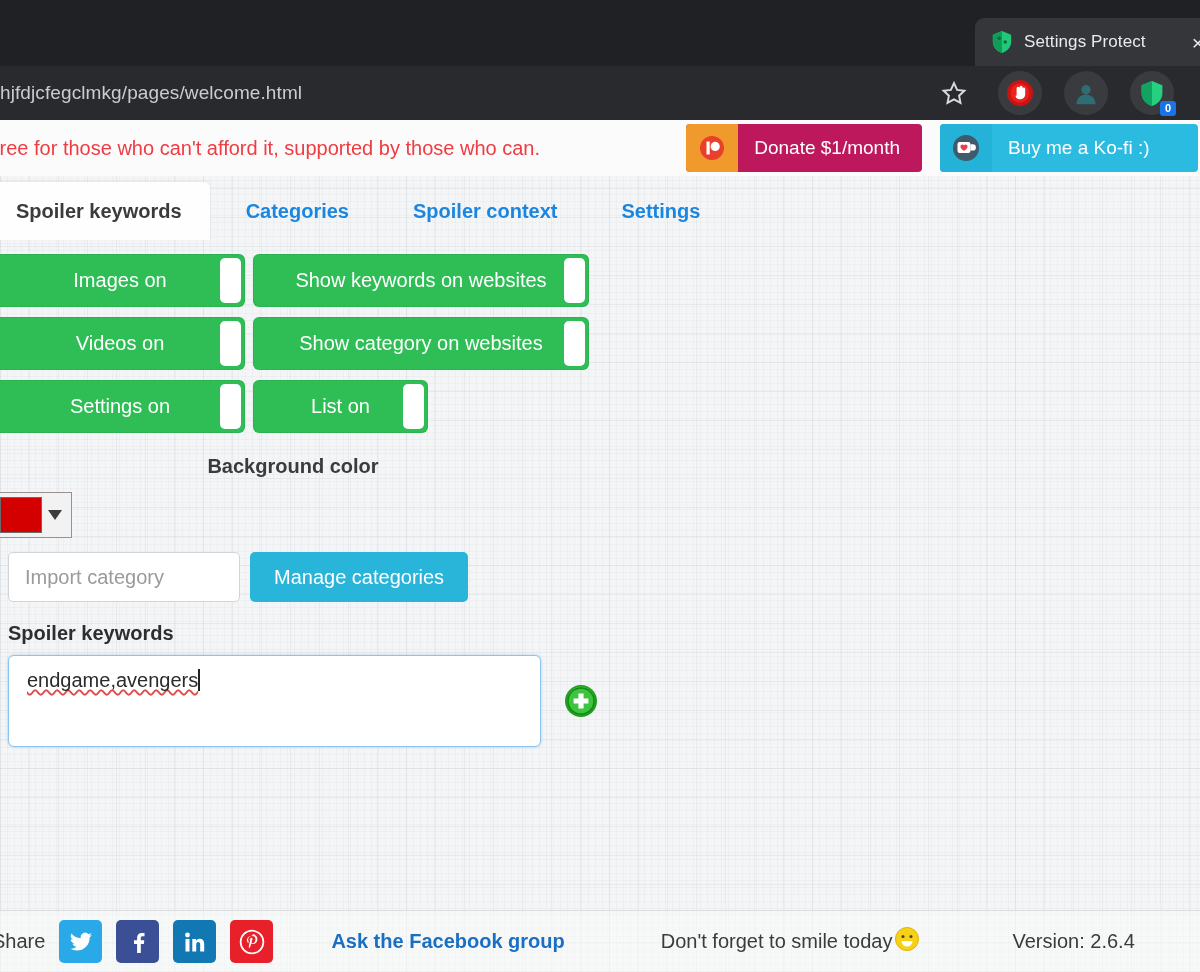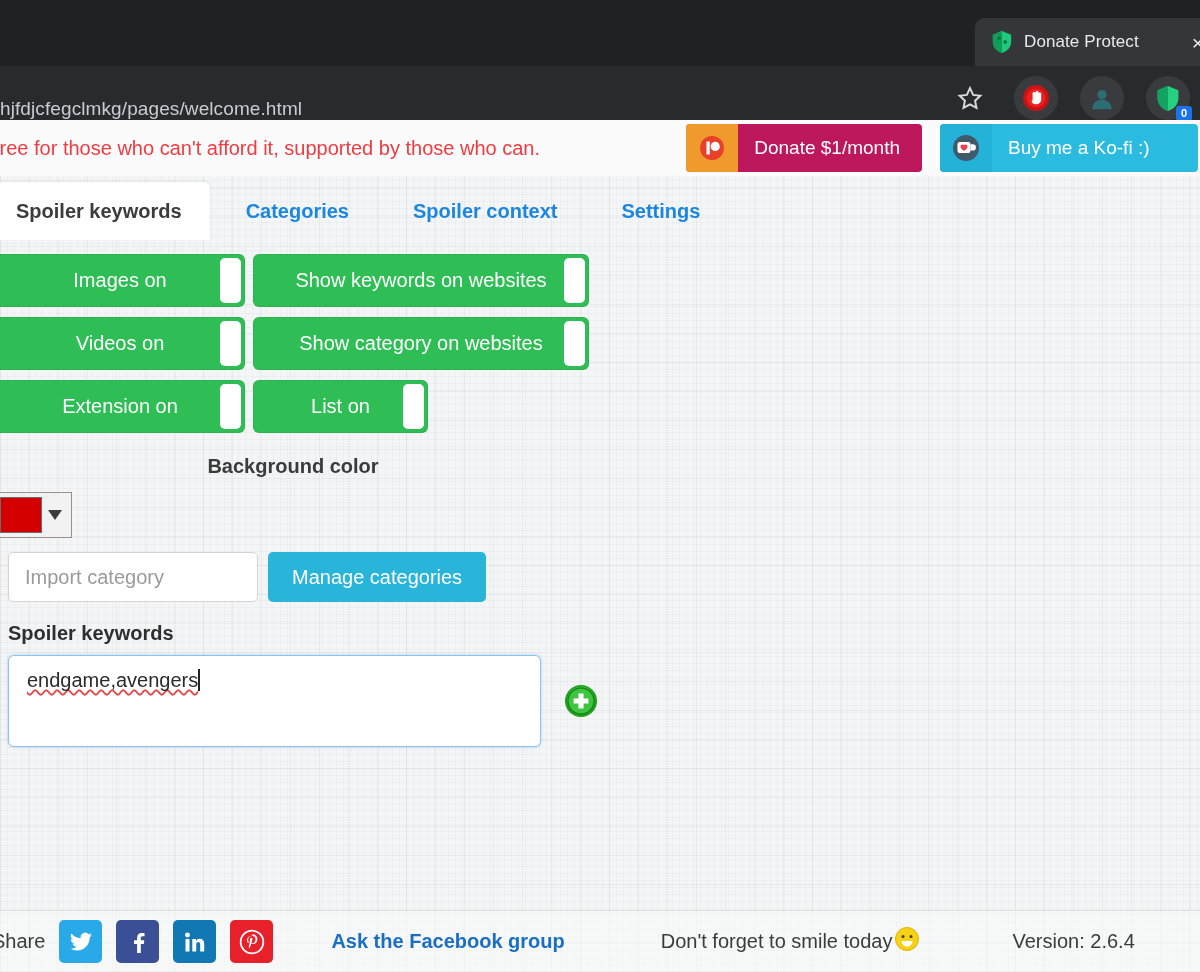--- a/index.html
+++ b/index.html
@@ -40,22 +40,22 @@
   }
   #tab-close {
     color: #e8eaed; font-size: 21px; line-height: 1;
     flex: 0 0 auto; padding: 2px 4px;
   }
 
   #omnibox-row {
     height: 54px;
     background: #292a2d;
     display: flex;
-    align-items: flex-end;
-    padding: 0 10px 0 0;
+    align-items: center;
+    padding: 0 26px 0 0;
     gap: 16px;
   }
   #url-text {
     flex: 1 1 auto;
     color: #c9cdd1;
     font-size: 19px;
     white-space: nowrap;
     overflow: hidden;
     padding-left: 0px;
     letter-spacing: .1px;
@@ -243,21 +243,21 @@
     border-top: 10px solid #3c3c3c;
   }
 
   
   #import-row {
     display: flex;
     align-items: center;
     gap: 10px;
   }
   #import-category-input {
-    width: 250px; height: 50px;
+    width: 232px; height: 50px;
     background: #fff;
     border: 1px solid #d4d4d4;
     border-radius: 5px;
     font-size: 20px;
     color: #9a9a9a;
     padding: 0 16px;
     font-family: "Liberation Sans", sans-serif;
   }
   #import-category-input::placeholder { color: #9a9a9a; opacity: 1; }
   #manage-categories-btn {
@@ -363,21 +363,21 @@
   <div id="tab-strip">
     <div id="browser-tab">
       <span class="tab-favicon">
         <svg viewBox="0 0 24 26" width="22" height="24">
           <path d="M12 1 L22 5 V13 C22 19 17 23.5 12 25 C7 23.5 2 19 2 13 V5 Z" fill="#1fc97a"></path>
           <path d="M12 1 L2 5 V13 C2 19 7 23.5 12 25 Z" fill="#0f9d58"></path>
           <circle cx="9" cy="9" r="1.9" fill="#0a6b3c"></circle>
           <circle cx="15.5" cy="13" r="1.9" fill="#0a6b3c"></circle>
         </svg>
       </span>
-      <span id="tab-title">Donate Protect</span>
+      <span id="tab-title">Settings Protect</span>
       <span id="tab-close">×</span>
     </div>
   </div>
 
   <div id="omnibox-row">
     <div id="url-text">hjfdjcfegclmkg/pages/welcome.html</div>
 
     <div class="omni-icon" id="star-icon-btn">
       <svg viewBox="0 0 24 24" fill="none" stroke="#d7dadd" stroke-width="1.8">
         <path d="M12 2.8 L14.9 9.1 L21.6 9.9 L16.7 14.5 L18 21.2 L12 17.9 L6 21.2 L7.3 14.5 L2.4 9.9 L9.1 9.1 Z"></path>
@@ -466,21 +466,21 @@
           <span>Videos on</span>
           <span class="knob"></span>
         </div>
 
         <div class="toggle">
           <span>Show category on websites</span>
           <span class="knob"></span>
         </div>
 
         <div class="toggle">
-          <span>Extension on</span>
+          <span>Settings on</span>
           <span class="knob"></span>
         </div>
 
         <div class="toggle" id="toggle-list">
           <span>List on</span>
           <span class="knob"></span>
         </div>
       </div>
 
       <div id="bg-color-label">Background color</div>

